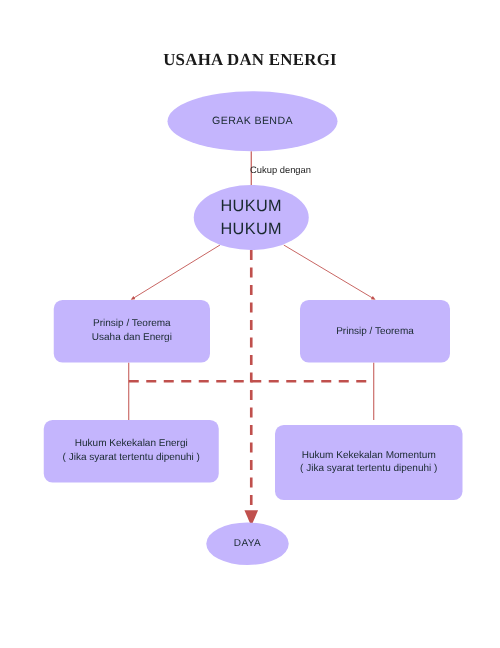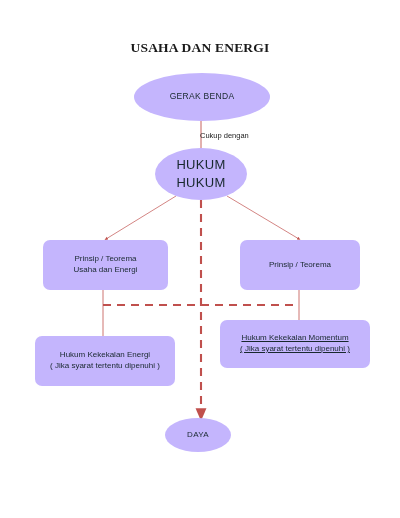--- a/index.html
+++ b/index.html
@@ -108,24 +108,23 @@
     height: 50px;
   }
   #node-kekekalan-energi {
     left: 35px;
     top: 336px;
     width: 140px;
     height: 50px;
   }
   #node-kekekalan-momentum {
     left: 220px;
-    top: 320px;
+    top: 340px;
     width: 150px;
-    height: 48px;
-    text-decoration: underline;
+    height: 60px;
   }
 
   
   .edge-label {
     position: absolute;
     left: 200px;
     top: 131px;
     font-size: 7.5px;
     color: #222222;
     white-space: nowrap;

